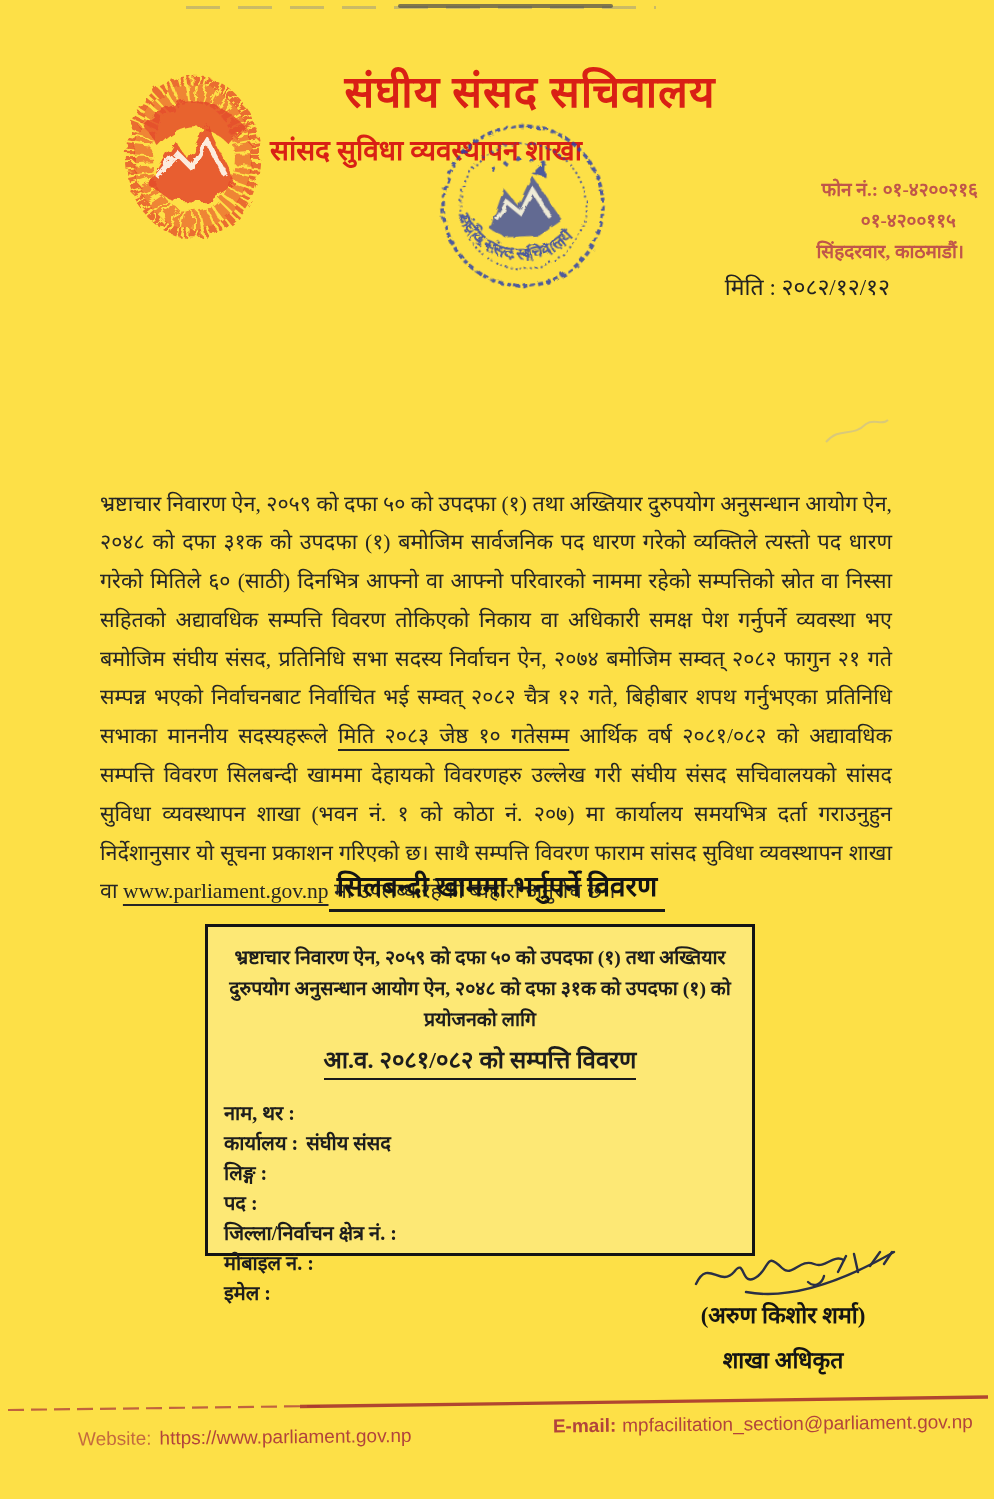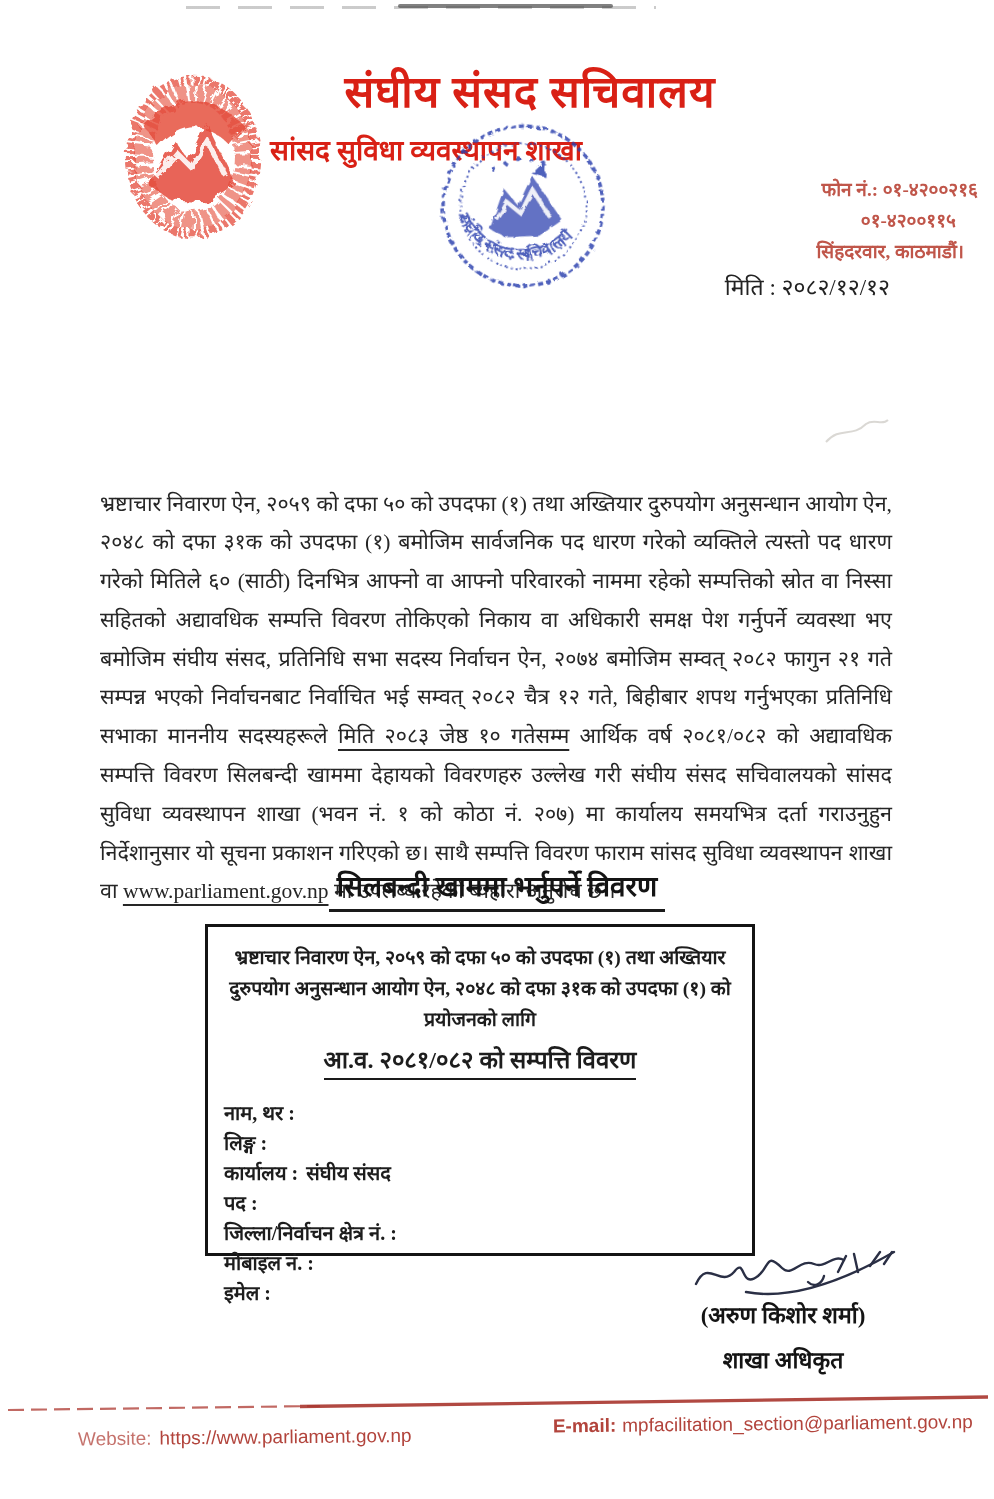--- a/index.html
+++ b/index.html
@@ -9,21 +9,21 @@
     --ink:#1e1e1e;
     --stamp-red:#e23a28;
     --stamp-blue:#2b3fae;
   }
   *{box-sizing:border-box;}
   html,body{margin:0;padding:0;background:#9a9a9a;}
   .page{
     position:relative;
     width:994px;height:1499px;
     margin:0 auto;
-    background:#ffffff;
+    background:#fde047;
     font-family:"Liberation Serif","DejaVu Serif",serif;
     color:var(--ink);
     overflow:hidden;
   }
   
   .scan-top-1{position:absolute;top:6px;left:186px;width:470px;height:3px;opacity:.45;
     background:repeating-linear-gradient(90deg,#8c8c8c 0 34px,transparent 34px 52px);}
   .scan-top-2{position:absolute;top:4px;left:398px;width:215px;height:4px;background:#4c4c4c;opacity:.7;border-radius:2px;}
   .pencil-artifact{position:absolute;left:822px;top:416px;opacity:.5;}
 
@@ -160,24 +160,24 @@
   <div class="envelope-box">
     <div class="box-intro">भ्रष्टाचार निवारण ऐन, २०५९ को दफा ५० को उपदफा (१) तथा अख्तियार दुरुपयोग अनुसन्धान आयोग ऐन, २०४८ को दफा ३१क को उपदफा (१) को प्रयोजनको लागि</div>
     <div class="box-title-wrap">
       <span class="box-title">आ.व. २०८१/०८२ को सम्पत्ति विवरण</span>
     </div>
     <div class="box-fields">
       <div class="field-row">
         <span>नाम, थर :</span><span class="field-value"></span>
       </div>
       <div class="field-row">
+        <span>कार्यालय :</span><span class="field-value">संघीय संसद</span>
+      </div>
+      <div class="field-row">
         <span>लिङ्ग :</span><span class="field-value"></span>
-      </div>
-      <div class="field-row">
-        <span>कार्यालय :</span><span class="field-value">संघीय संसद</span>
       </div>
       <div class="field-row">
         <span>पद :</span><span class="field-value"></span>
       </div>
       <div class="field-row">
         <span>जिल्ला/निर्वाचन क्षेत्र नं. :</span><span class="field-value"></span>
       </div>
       <div class="field-row">
         <span>मोबाइल नं. :</span><span class="field-value"></span>
       </div>

